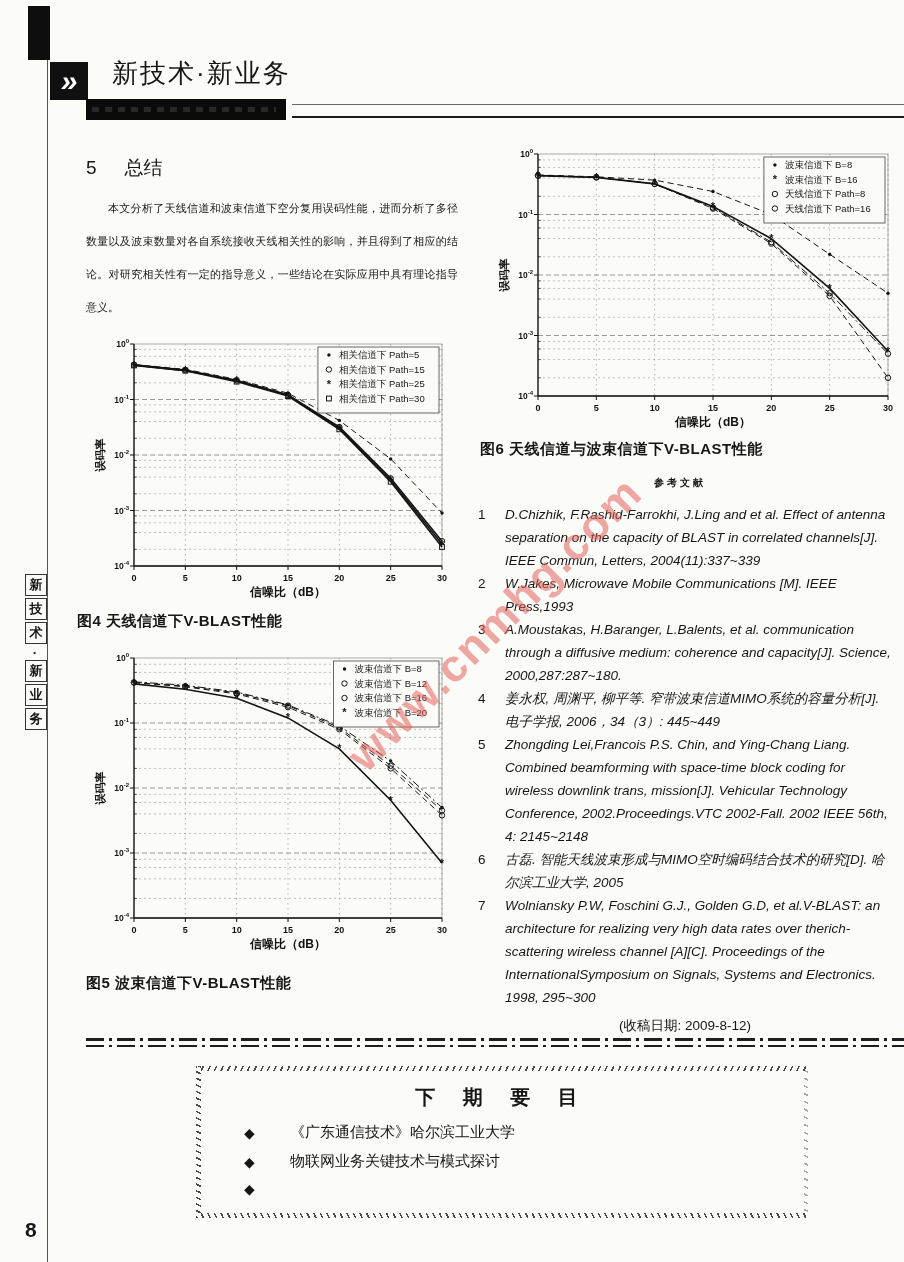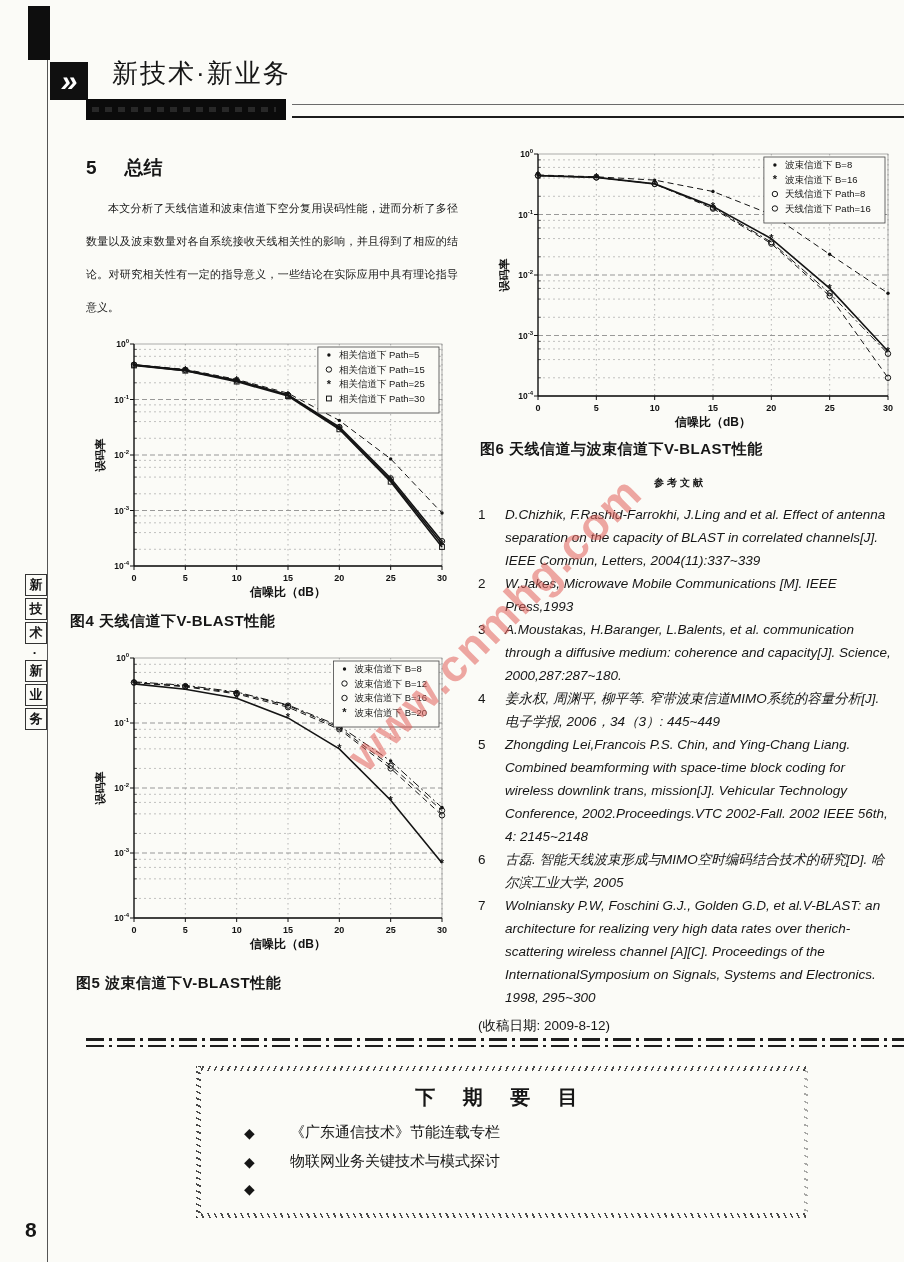--- a/index.html
+++ b/index.html
@@ -19,43 +19,43 @@
   .header-line{position:absolute;left:292px;right:0;top:104px;height:11px;
                border-top:1.5px solid #6a6a6a;border-bottom:2.5px solid #1c1c1c;}
 
   
   .side-tab{position:absolute;left:25px;top:572px;width:22px;}
   .tabchar{width:20px;height:20px;border:1px solid #333;margin:2px 0;font-size:13px;font-weight:700;
            display:flex;align-items:center;justify-content:center;background:#fbfbf7;}
   .dotchar{border:none;height:12px;}
 
   
-  .section-heading{position:absolute;left:86px;top:155px;font-size:19px;font-weight:700;}
+  .section-heading{position:absolute;left:86px;top:155px;font-size:19px;font-weight:400;}
   .section-heading .num{margin-right:28px;}
   .paragraph{position:absolute;left:86px;top:192px;width:372px;font-size:11px;line-height:33px;
              text-align:justify;text-indent:2em;}
 
   
   .chart{position:absolute;}
   .fig-caption{position:absolute;font-weight:700;font-size:15px;text-align:left;letter-spacing:.5px;}
-  .cap4{left:70px;top:612px;width:372px;}
-  .cap5{left:76px;top:974px;width:372px;}
+  .cap4{left:77px;top:612px;width:372px;}
+  .cap5{left:86px;top:974px;width:372px;}
   .cap6{left:480px;top:440px;width:416px;}
   .c4{left:94px;top:336px;width:356px;height:264px;}
   .c5{left:94px;top:650px;width:356px;height:302px;}
   .c6{left:498px;top:146px;width:398px;height:284px;}
 
   
   .refs-heading{position:absolute;left:470px;top:476px;width:420px;text-align:center;
                 font-weight:700;font-size:10px;letter-spacing:3px;}
   .reference-list{position:absolute;left:478px;top:503px;width:414px;font-size:13.5px;line-height:23px;}
   .ref-row{display:flex;}
   .ref-num{width:27px;flex:none;}
   .ref-text{flex:1;font-style:italic;}
-  .received{text-align:left;margin-top:5px;}
+  .received{text-align:center;margin-top:5px;}
 
   
   .divider{position:absolute;left:86px;right:0;top:1038px;height:9px;}
   .divider::before,.divider::after{content:"";position:absolute;left:0;right:0;height:2.5px;
      background:repeating-linear-gradient(90deg,#1e1e1e 0 18px,transparent 18px 23px,#1e1e1e 23px 26px,transparent 26px 31px);}
   .divider::before{top:0;}
   .divider::after{bottom:0;}
 
   
   .next-box{position:absolute;left:196px;top:1066px;width:612px;height:152px;}
@@ -491,21 +491,21 @@
 
   <div class="next-box">
     <div class="hatch hatch-top"></div>
     <div class="hatch hatch-bottom"></div>
     <div class="hatch hatch-left"></div>
     <div class="hatch hatch-right"></div>
     <div class="ni-title">下 期 要 目</div>
     <div class="ni-items">
         <div class="ni-row">
           <span class="ni-bullet">◆</span>
-          <span class="ni-text">《广东通信技术》节能连载专栏</span>
+          <span class="ni-text">《广东通信技术》哈尔滨工业大学</span>
         </div>
         <div class="ni-row">
           <span class="ni-bullet">◆</span>
           <span class="ni-text">物联网业务关键技术与模式探讨</span>
         </div>
         <div class="ni-row">
           <span class="ni-bullet">◆</span>
         </div>
       </div>
   </div>

